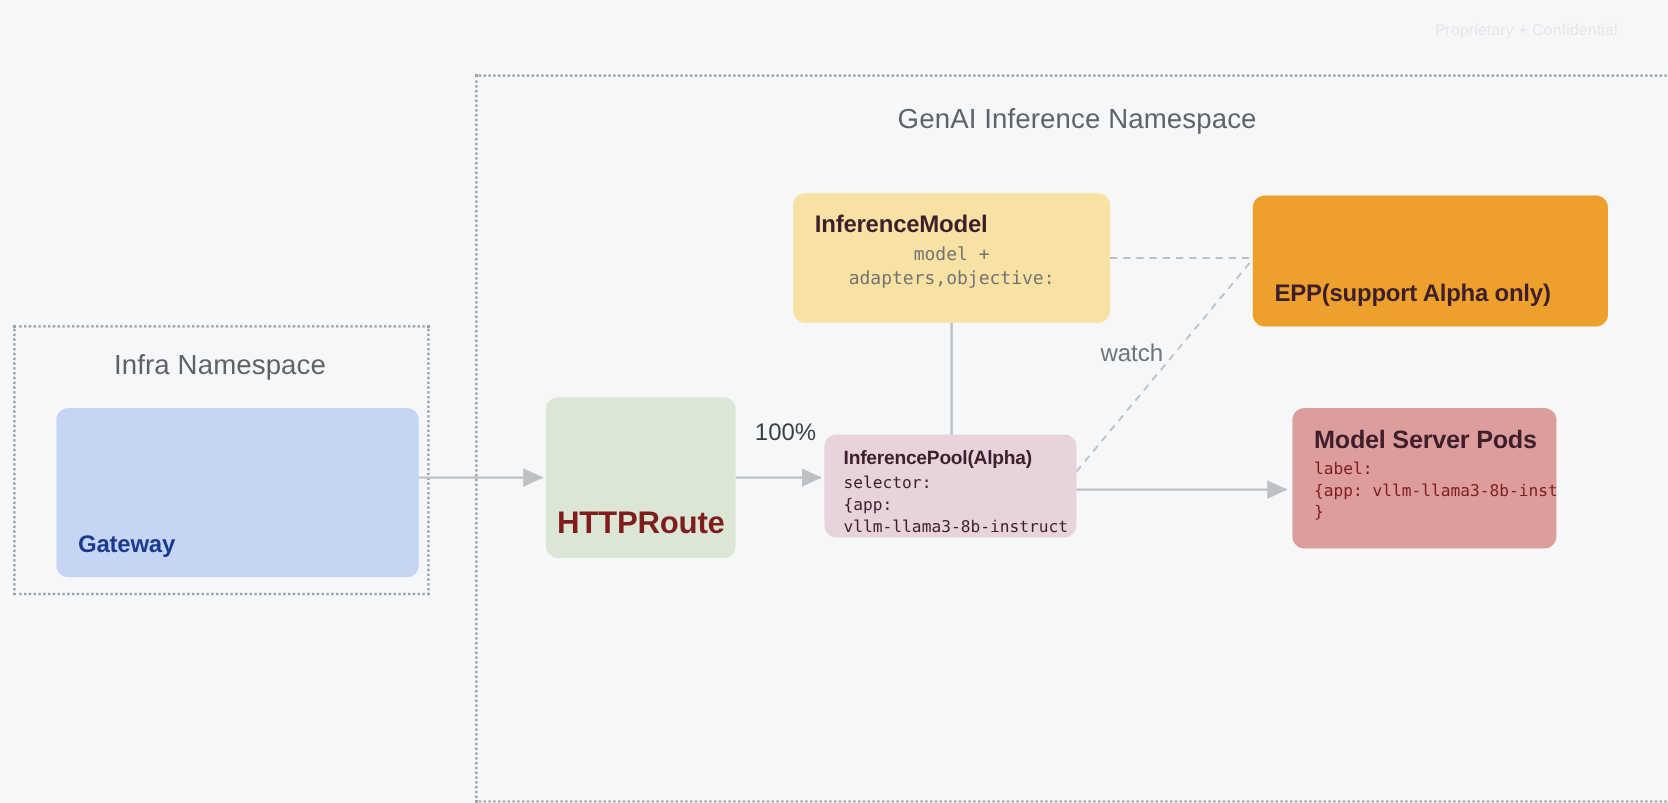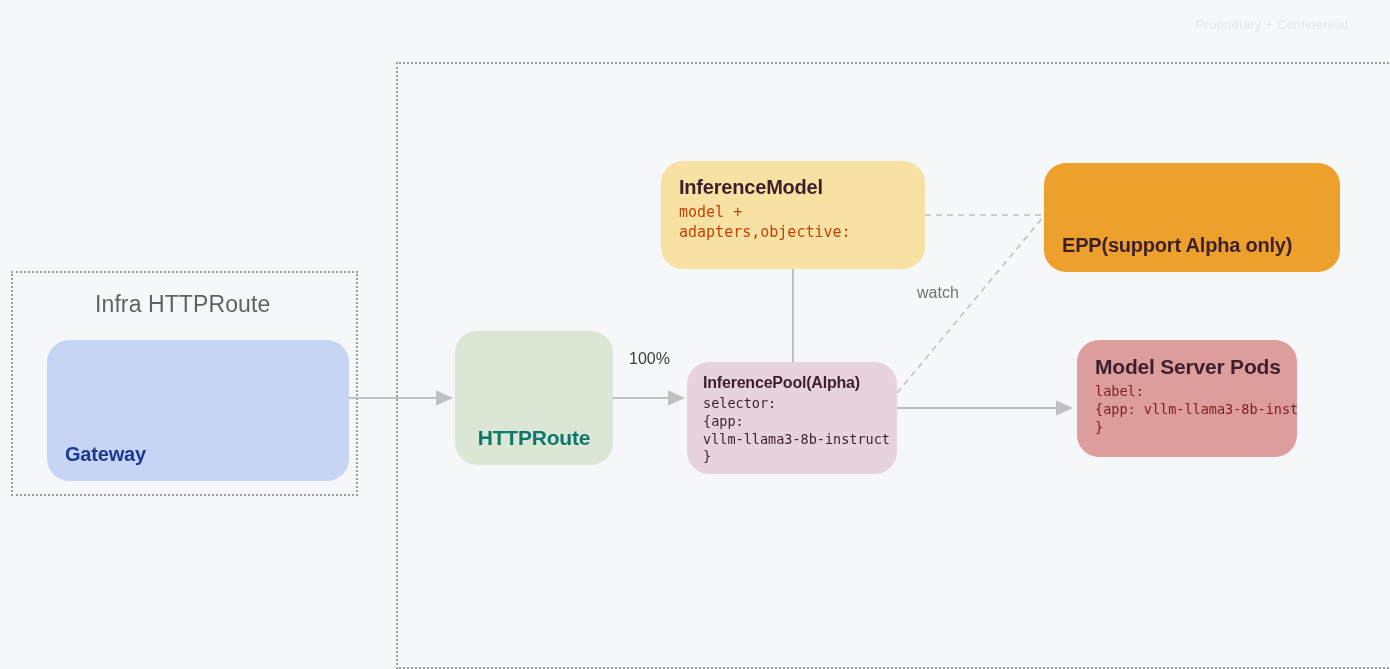--- a/index.html
+++ b/index.html
@@ -43,21 +43,21 @@
     position: absolute;
     font-size: 23px;
     color: #5f6368;
     white-space: nowrap;
     letter-spacing: 0.1px;
   }
 
   .node {
     position: absolute;
     box-sizing: border-box;
-    border-radius: 22px;
+    border-radius: 10px;
     padding: 14px 18px;
     overflow: hidden;
   }
   .node .title {
     font-size: 20px;
     font-weight: bold;
     line-height: 1.25;
     letter-spacing: -0.2px;
     white-space: nowrap;
   }
@@ -67,39 +67,40 @@
     line-height: 1.32;
     white-space: pre;
   }
   .node.centered {
     display: flex;
     align-items: flex-end;
   }
 
   .edge-label {
     position: absolute;
-    font-size: 16px;
+    font-size: 20px;
     color: #3c4043;
     white-space: nowrap;
   }
   .edge-label.muted {
     color: #70757a;
   }
 </style>
 </head>
 <body>
 
 <div id="canvas">
 
   <div class="watermark">Proprietary + Confidential</div>
 
   <div class="ns-box" style="left:11px; top:271px; width:347px; height:225px;"></div>
-  <div class="ns-title" style="left:95px; top:291px;">Infra HTTPRoute</div>
+  <div class="ns-title" style="left:95px; top:291px;">Infra Namespace</div>
 
   <div class="ns-box" style="left:396px; top:62px; width:1020px; height:607px; border-right:none;"></div>
+  <div class="ns-title" style="left:748px; top:86px;">GenAI Inference Namespace</div>
 
   <svg id="edges" viewBox="0 0 1390 669">
     <defs>
       <marker id="arrow" markerWidth="9" markerHeight="9" refX="8" refY="4.5" orient="auto">
         <path d="M0,0.6 L8.4,4.5 L0,8.4 z" fill="#bdc1c6"></path>
       </marker>
     </defs>
 
     <line x1="349" y1="398" x2="452" y2="398" stroke="#bdc1c6" stroke-width="2" marker-end="url(#arrow)"></line>
 
@@ -115,30 +116,30 @@
   </svg>
 
   <div class="edge-label" style="left:629px; top:350px;text-align:center;">100%</div>
   <div class="edge-label muted" style="left:917px; top:284px;">watch</div>
 
   <div class="node centered" style="left:47px; top:340px; width:302px; height:141px; background:#c7d5f5;">
     <div class="title" style="color:#1a3a8f;">Gateway</div>
   </div>
 
   <div class="node centered" style="left:455px; top:331px; width:158px; height:134px; background:#dbe7d4; justify-content:center;">
-    <div class="title" style="color:#0f766e; font-size:21px;">HTTPRoute</div>
+    <div class="title" style="color:#7f1d1d; font-size:26px;">HTTPRoute</div>
   </div>
 
   <div class="node" style="left:661px; top:161px; width:264px; height:108px; background:#f7e2a3;">
     <div class="title" style="color:#3c1f2b;">InferenceModel</div>
-    <div class="mono" style="color:#c2410c; font-size:15px; margin-top:3px;">model +
+    <div class="mono" style="color:#737373; font-size:15px; margin-top:3px;text-align:center;">model +
 adapters,objective:</div>
   </div>
 
-  <div class="node" style="left:687px; top:362px; width:210px; height:112px; background:#e6d3dc; padding:11px 16px;">
+  <div class="node" style="left:687px; top:362px; width:210px; height:86px; background:#e6d3dc; padding:11px 16px;">
     <div class="title" style="color:#3c1f2b; font-size:16px;">InferencePool(Alpha)</div>
     <div class="mono" style="color:#3c1f2b; margin-top:2px;">selector:
 {app:
 vllm-llama3-8b-instruct
 }</div>
   </div>
 
   <div class="node centered" style="left:1044px; top:163px; width:296px; height:109px; background:#eda02c;">
     <div class="title" style="color:#3c1f2b;">EPP(support Alpha only)</div>
   </div>

